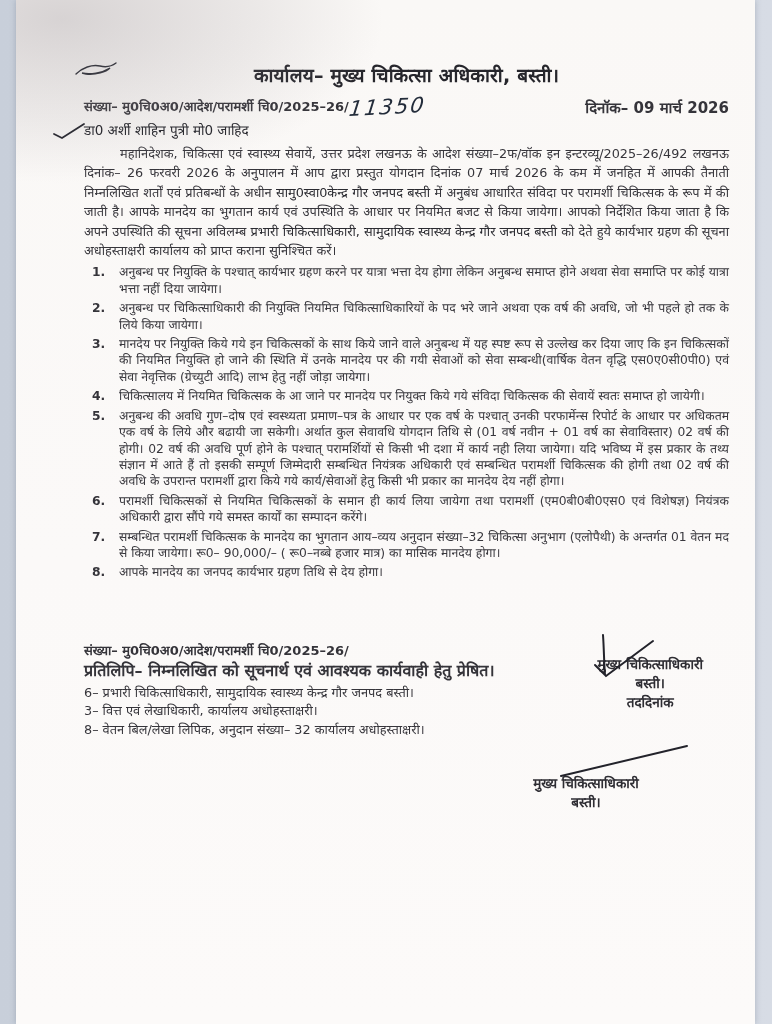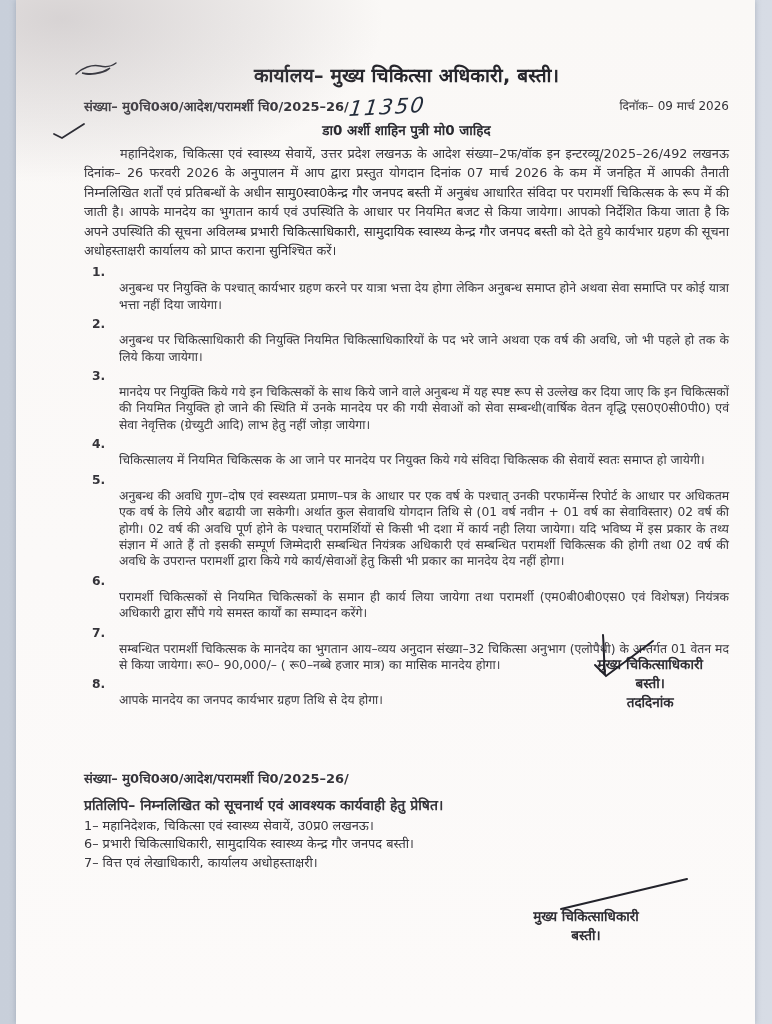--- a/index.html
+++ b/index.html
@@ -27,41 +27,41 @@
     font-size:19px; font-weight:bold; color:#26262c;
     letter-spacing:0.2px;
   }
   .ref-row { display:flex; justify-content:space-between; align-items:flex-start; margin-top:7px; }
   .ref-left { font-size:13px; font-weight:600; white-space:nowrap; }
   .handwritten {
     display:inline-block; font-size:21px; font-style:italic; font-weight:400;
     color:#232c3a; transform:rotate(-3deg) skewX(-10deg);
     letter-spacing:2px; vertical-align:-3px;
   }
-  .date { font-size:12px; font-weight:400; white-space:nowrap; padding-top:2px; }
+  .date { font-size:15px; font-weight:700; white-space:nowrap; padding-top:2px; }
   .addressee { position:relative; margin-top:2px; }
   .addressee .tick { position:absolute; left:-32px; top:0; }
-  .addr-line { font-size:13.5px; font-weight:bold; color:#2b2b31; line-height:19px;text-align:center; }
+  .addr-line { font-size:13.5px; font-weight:normal; color:#2b2b31; line-height:19px; }
   .para {
     margin-top:4px; font-size:12.8px; line-height:19.4px;
     text-align:justify; text-indent:36px; color:#36353b;
   }
   .para .b, .b { font-weight:normal; color:#2a2a30; }
   ol.terms { list-style:none; margin-top:4px; padding-left:8px; }
   ol.terms li { display:flex; margin-bottom:3px; }
   ol.terms .num { width:27px; flex:0 0 27px; font-size:12.3px; font-weight:600; line-height:16.4px; }
-  ol.terms .txt { flex:1; font-size:12.3px; line-height:16.4px; text-align:justify; color:#38373d;margin-top:16px; }
+  ol.terms .txt { flex:1; font-size:12.3px; line-height:16.4px; text-align:justify; color:#38373d; }
   .sig1 {
     position:absolute; right:52px; top:655px;
     text-align:center; font-size:13.5px; line-height:19px; color:#2e2d33; font-weight:600;
   }
   .sig1 .sig-tick { position:absolute; left:-8px; top:-24px; }
   .ref2-row { display:flex; margin-top:60px; }
   .ref2 { font-size:13px; font-weight:600; }
-  .copy-head { font-size:14px; font-weight:600; margin-top:8px; }
+  .copy-head { font-size:16px; font-weight:600; margin-top:0; }
   .copies { margin-top:3px; }
   .copy-item { font-size:12.8px; line-height:18.6px; color:#36353b; }
   .sig2 {
     position:relative; width:190px; margin:34px 48px 0 auto;
     text-align:center; font-size:13.5px; line-height:19px; color:#2e2d33; font-weight:600;
   }
   .sig2 .stroke2 { position:absolute; right:-14px; top:-34px; }
   svg { display:block; }
 </style>
 </head>
@@ -135,23 +135,23 @@
     <div>बस्ती।</div>
     <div>तददिनांक</div>
   </div>
 
   <div class="ref2-row">
     <div class="ref2">संख्या– मु0चि0अ0/आदेश/परामर्शी चि0/2025–26/</div>
   </div>
   <div class="copy-head">प्रतिलिपि– निम्नलिखित को सूचनार्थ एवं आवश्यक कार्यवाही हेतु प्रेषित।</div>
 
   <div class="copies">
-    <div class="copy-item">1– महानिदेशक, चिकित्सा एवं स्वास्थ्य सेवायें, उ0प्र0 लखनऊ।</div>
     <div class="copy-item">6– प्रभारी चिकित्साधिकारी, सामुदायिक स्वास्थ्य केन्द्र गौर जनपद बस्ती।</div>
-    <div class="copy-item">7– वित्त एवं लेखाधिकारी, कार्यालय अधोहस्ताक्षरी।</div>
+    <div class="copy-item">3– वित्त एवं लेखाधिकारी, कार्यालय अधोहस्ताक्षरी।</div>
+    <div class="copy-item">8– वेतन बिल/लेखा लिपिक, अनुदान संख्या– 32 कार्यालय अधोहस्ताक्षरी।</div>
   </div>
 
   <div class="sig2">
     <svg class="stroke2" width="140" height="40" viewBox="0 0 140 40">
       <path d="M6 36 L132 6" fill="none" stroke="#23232b" stroke-width="2" stroke-linecap="round"></path>
     </svg>
     <div>मुख्य चिकित्साधिकारी</div>
     <div>बस्ती।</div>
   </div>
 </div>

